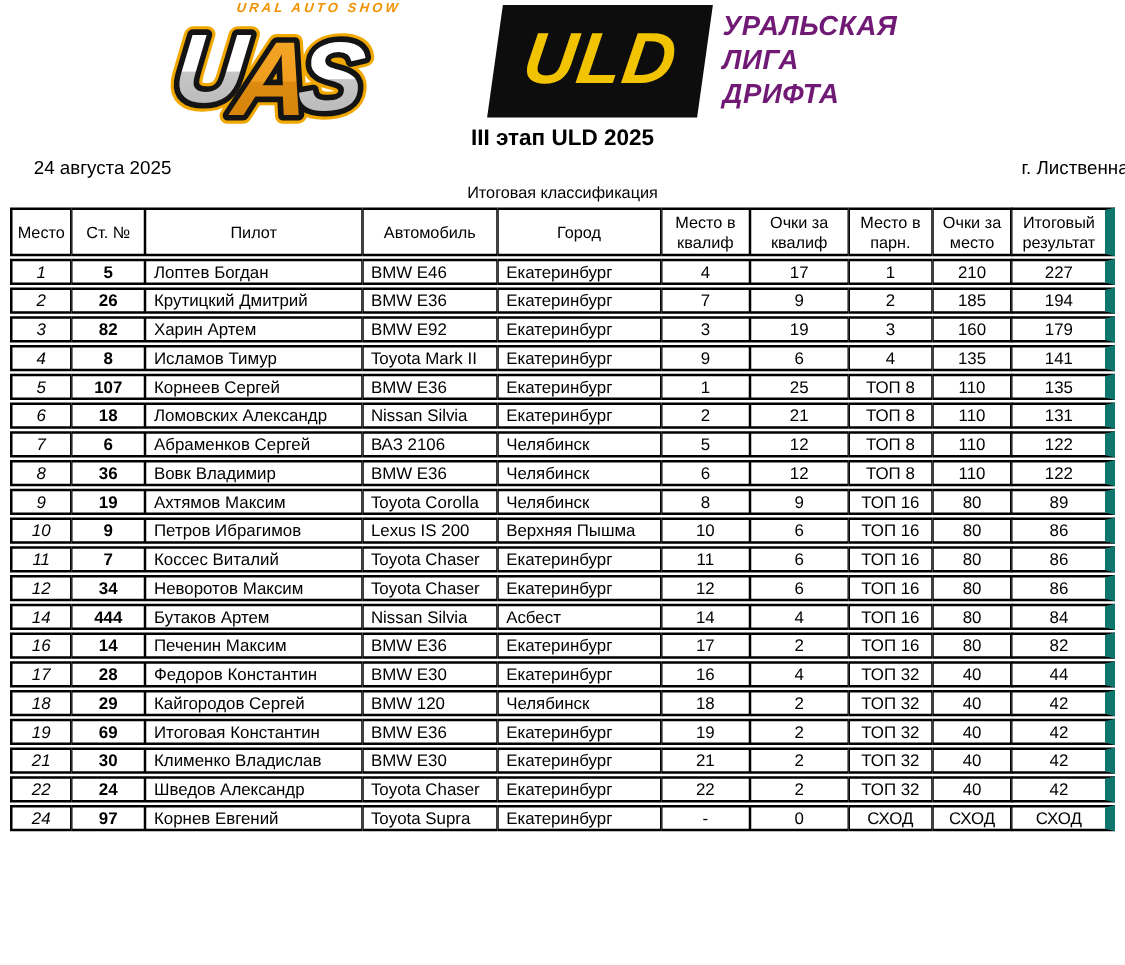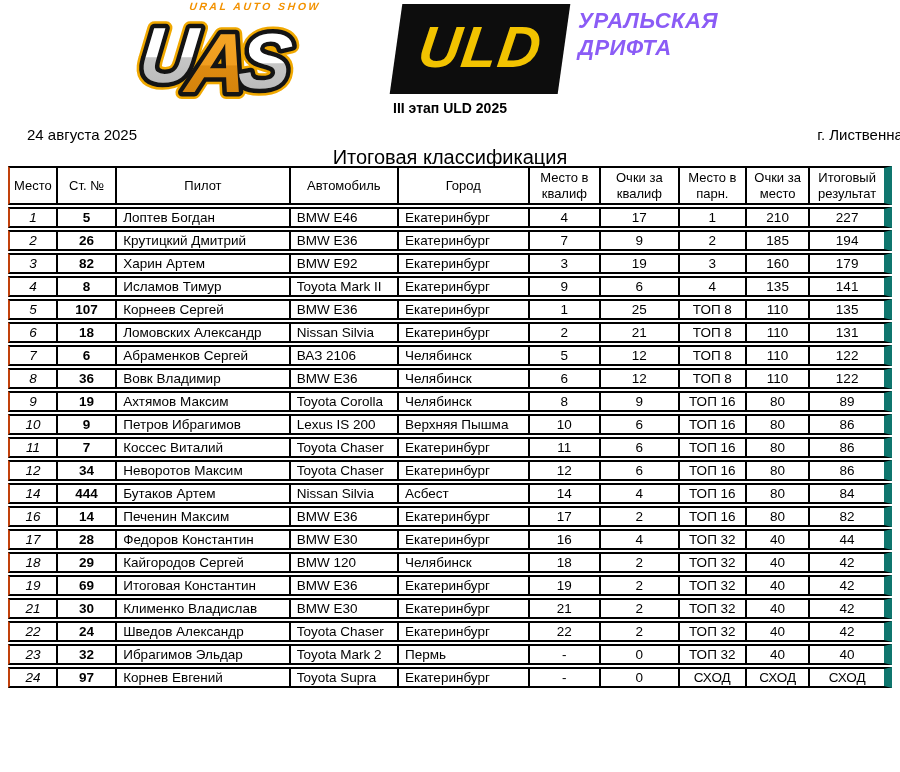--- a/index.html
+++ b/index.html
@@ -19,48 +19,48 @@
     display: flex; align-items: center; justify-content: center;
   }
   .uld-logo .uld-text {
     font-style: italic; font-weight: 900; font-size: 58px; letter-spacing: 1px;
     color: var(--accent-yellow, #F2C300); line-height: 1;
     transform: translateY(-2px);
   }
   .league-name {
     position: absolute; left: 578px; top: 8px;
     font-style: italic; font-weight: 800; font-size: 22px; line-height: 1.22;
-    letter-spacing: 0.5px; color: #8b5cf6; white-space: nowrap;
+    letter-spacing: 0.5px; color: #701a75; white-space: nowrap;
   }
   .stage-title {
     position: absolute; left: 0; top: 100px; width: 900px;
-    text-align: center; font-weight: 700; font-size: 14px;
+    text-align: center; font-weight: 700; font-size: 18px;
   }
   .meta-row {
     position: absolute; left: 8px; top: 126px; width: 884px;
     display: flex; justify-content: space-between; font-size: 15px; margin-left: 19px;
   }
   .subtitle {
     position: absolute; left: 0; top: 146px; width: 900px;
-    text-align: center; font-size: 20px;
+    text-align: center; font-size: 13px;
   }
   
   .table-wrap { position: absolute; left: 8px; top: 164px; width: 884px; }
   table.results {
     width: 884px; table-layout: fixed;
     border-collapse: separate; border-spacing: 0 2px;
     font-size: 13.5px;
   }
   th, td {
     border-top: 2px solid #000; border-bottom: 2px solid #000;
     border-left: 1px solid #000; border-right: 1px solid #000;
     padding: 0 3px; text-align: center; vertical-align: middle;
     overflow: hidden; white-space: nowrap;
   }
-  th:first-child, td:first-child { border-left: 2px solid #c2410c; }
+  th:first-child, td:first-child { border-left: 2px solid #000000; }
   th:last-child,  td:last-child  { border-right: 8px solid #0f766e; }
   th {
     font-weight: 400; font-size: 13px; line-height: 1.2;
     white-space: normal; height: 33px; padding: 1px 2px;
   }
   td { height: 17px; line-height: 1; }
   td.c-left  { text-align: left; padding-left: 6px; }
   td.c-place { font-style: italic; }
   td.c-num   { font-weight: 700; }
 </style>
@@ -109,20 +109,21 @@
         </g>
       </svg>
     </div>
 
     <div class="uld-logo">
       <span class="uld-text">ULD</span>
     </div>
 
     <div class="league-name">
       <div>УРАЛЬСКАЯ</div>
+      <div>ЛИГА</div>
       <div>ДРИФТА</div>
     </div>
   </div>
 
   <div class="stage-title">III этап ULD 2025</div>
 
   <div class="meta-row">
     <span>24 августа 2025</span>
     <span>г. Лиственная</span>
   </div>
@@ -380,32 +381,20 @@
             <td class="c-left">Шведов Александр</td>
             <td class="c-left">Toyota Chaser</td>
             <td class="c-left">Екатеринбург</td>
             <td>22</td>
             <td>2</td>
             <td>ТОП 32</td>
             <td>40</td>
             <td>42</td>
           </tr>
           <tr>
-            <td class="c-place">23</td>
-            <td class="c-num">32</td>
-            <td class="c-left">Ибрагимов Эльдар</td>
-            <td class="c-left">Toyota Mark 2</td>
-            <td class="c-left">Пермь</td>
-            <td>-</td>
-            <td>0</td>
-            <td>ТОП 32</td>
-            <td>40</td>
-            <td>40</td>
-          </tr>
-          <tr>
             <td class="c-place">24</td>
             <td class="c-num">97</td>
             <td class="c-left">Корнев Евгений</td>
             <td class="c-left">Toyota Supra</td>
             <td class="c-left">Екатеринбург</td>
             <td>-</td>
             <td>0</td>
             <td>СХОД</td>
             <td>СХОД</td>
             <td>СХОД</td>

